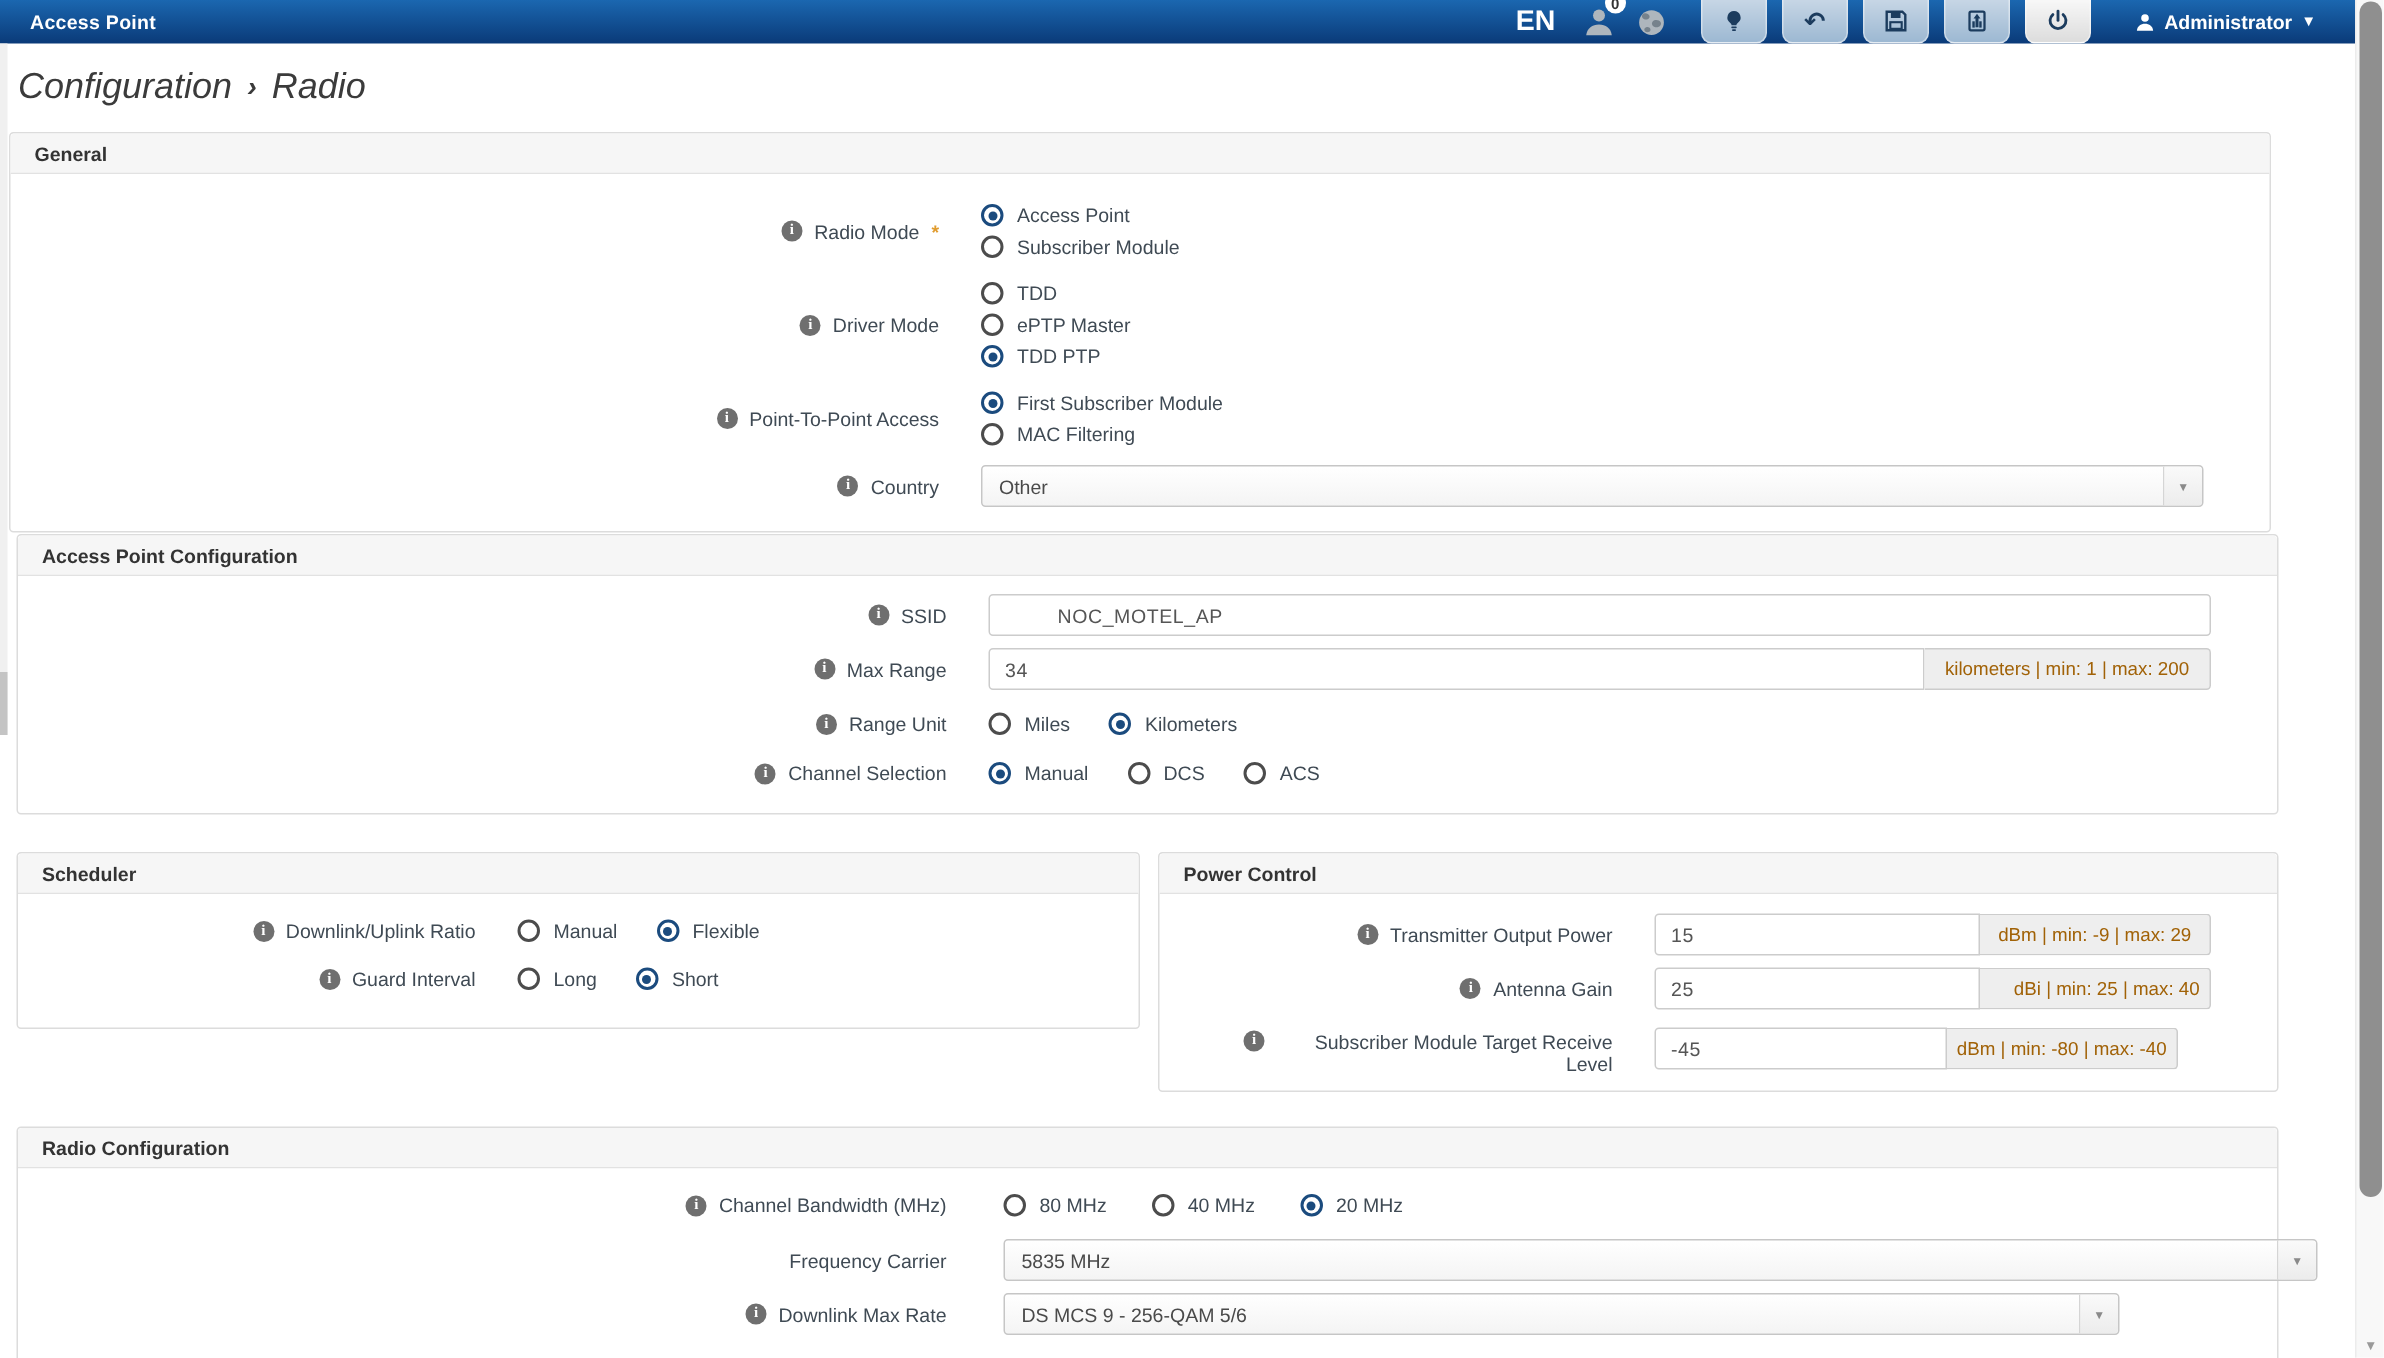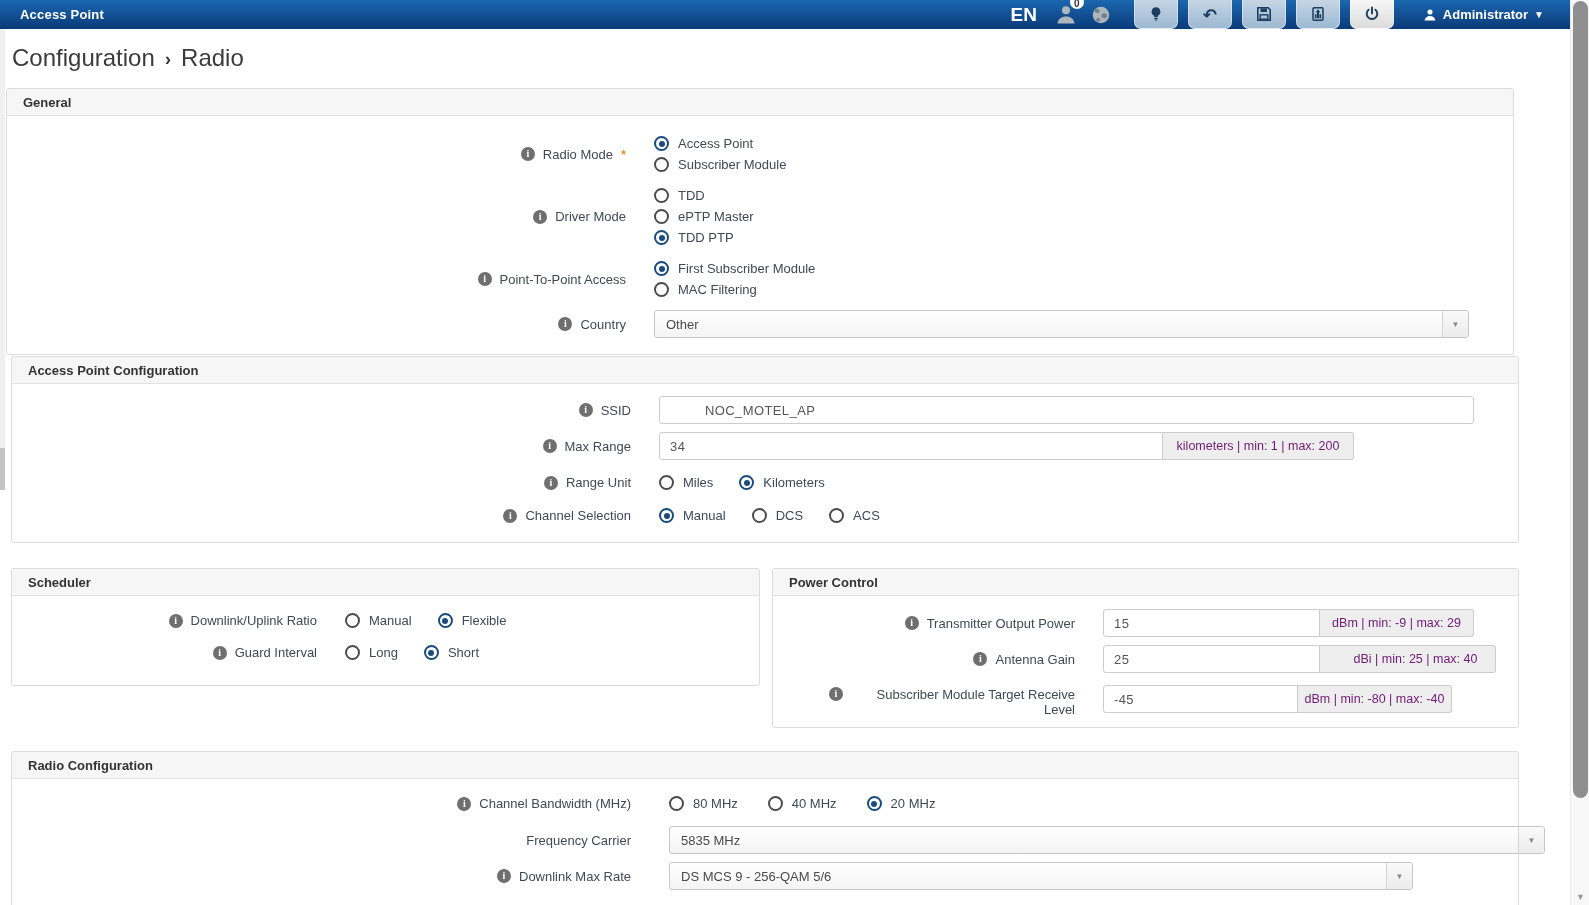--- a/index.html
+++ b/index.html
@@ -24,21 +24,21 @@
     display:flex; align-items:flex-end; justify-content:center; padding-bottom:6px; cursor:pointer; }
   .tbtn svg { width:16px; height:16px; }
   .tbtn.light { background:linear-gradient(#fdfdfd,#dcdcdc); }
   .undo-glyph { font-size:17px; font-weight:700; line-height:14px; font-family:"DejaVu Sans",sans-serif; }
   .admin { display:flex; align-items:center; color:#fff; font-size:13px; font-weight:600; margin-left:24px; cursor:pointer; }
   .admin svg { width:14px; height:14px; margin-right:6px; color:#fff; }
   .caret { margin-left:6px; font-size:10px; }
 
   
   .breadcrumb { position:absolute; left:12px; top:44px; font-size:24px; font-weight:300; color:#3b3b3b;
-    display:flex; align-items:center; }
+    display:flex; align-items:center;font-style:italic; }
   .crumb-sep { font-size:19px; font-weight:700; margin:2px 10px 0 10px; color:#3b3b3b; }
 
   
   .panel { position:absolute; background:#fff; border:1px solid #dcdcdc; border-radius:3px; }
   .panel-h { height:27px; background:#f6f6f6; border-bottom:1px solid #e2e2e2;
     font-size:13px; font-weight:700; color:#333; line-height:27px; padding-left:16px;
     border-radius:3px 3px 0 0; }
   .row { display:flex; align-items:center; }
   .row.top { align-items:flex-start; }
   .lbl { display:flex; justify-content:flex-end; align-items:center; gap:8px;
@@ -52,21 +52,21 @@
   .ctrl { margin-left:28px; display:flex; align-items:flex-end; }
   .stack { flex-direction:column; align-items:flex-start; gap:4px; }
   .opt { display:flex; align-items:center; gap:9px; font-size:13px; color:#3f4a54; cursor:pointer; line-height:17px; }
   .rb { width:15px; height:15px; border:2px solid #4c4c4c; border-radius:50%; flex:none; position:relative; background:#fff; }
   .rb.checked { border-color:#1b4b7e; }
   .rb.checked::after { content:""; position:absolute; left:2.5px; top:2.5px; width:6px; height:6px;
     border-radius:50%; background:#1b4b7e; }
   .tinput { height:28px; border:1px solid #ccc; border-radius:3px; font-size:13px; color:#555;
     padding:0 10px; letter-spacing:.4px; font-family:inherit; background:#fff; }
   .addon { height:28px; background:#eee; border:1px solid #ccc; border-left:none;
-    border-radius:0 3px 3px 0; font-size:12.5px; color:#701a75; display:flex; align-items:center;
+    border-radius:0 3px 3px 0; font-size:12.5px; color:#a16207; display:flex; align-items:center;
     justify-content:center; padding:0 12px; white-space:nowrap; }
   .grp { display:flex; }
   .grp .tinput { border-radius:3px 0 0 3px; }
   .sel { height:28px; border:1px solid #c6c6c6; border-radius:3px; background:linear-gradient(#fff,#f4f4f4);
     display:flex; align-items:center; cursor:pointer; position:relative; }
   .sel .sel-val { flex:1; font-size:13px; color:#4a4a4a; padding-left:11px; }
   .sel .sel-arrow { width:26px; height:26px; border-left:1px solid #d5d5d5; display:flex; align-items:center;
     justify-content:center; color:#8a8a8a; font-size:8px; background:linear-gradient(#fafafa,#ececec);
     border-radius:0 3px 3px 0; }
   .sel .sel-arrow::after { content:"▼"; }
@@ -255,21 +255,21 @@
         <input class="tinput" style="width: 815px; padding-left: 45px;" value="NOC_MOTEL_AP">
       </div>
     </div>
     <div class="row">
       <div class="lbl wide">
         <span class="info"></span>
         <span class="txt">Max Range</span>
       </div>
       <div class="ctrl">
         <span class="grp">
-          <input class="tinput" style="width: 504px;" value="34">
+          <input class="tinput" style="width: 624px;" value="34">
           <span class="addon" style="width:191px;">kilometers | min: 1 | max: 200</span>
         </span>
       </div>
     </div>
     <div class="row" style="margin-top:14px;">
       <div class="lbl wide">
         <span class="info"></span>
         <span class="txt">Range Unit</span>
       </div>
       <div class="ctrl inline-opts">
@@ -360,21 +360,21 @@
       </div>
     </div>
     <div class="row">
       <div class="lbl">
         <span class="info"></span>
         <span class="txt">Antenna Gain</span>
       </div>
       <div class="ctrl">
         <span class="grp">
           <input class="tinput" style="width: 217px;" value="25">
-          <span class="addon" style="width:176px;padding-left:28px;">dBi | min: 25 | max: 40</span>
+          <span class="addon" style="width:154px;padding-left:28px;">dBi | min: 25 | max: 40</span>
         </span>
       </div>
     </div>
     <div class="row top" style="margin-top:12px;">
       <div class="lbl" style="align-items:flex-start; padding-top:2px;">
         <span class="info"></span>
         <span class="txt">Subscriber Module Target Receive Level</span>
       </div>
       <div class="ctrl">
         <span class="grp">

